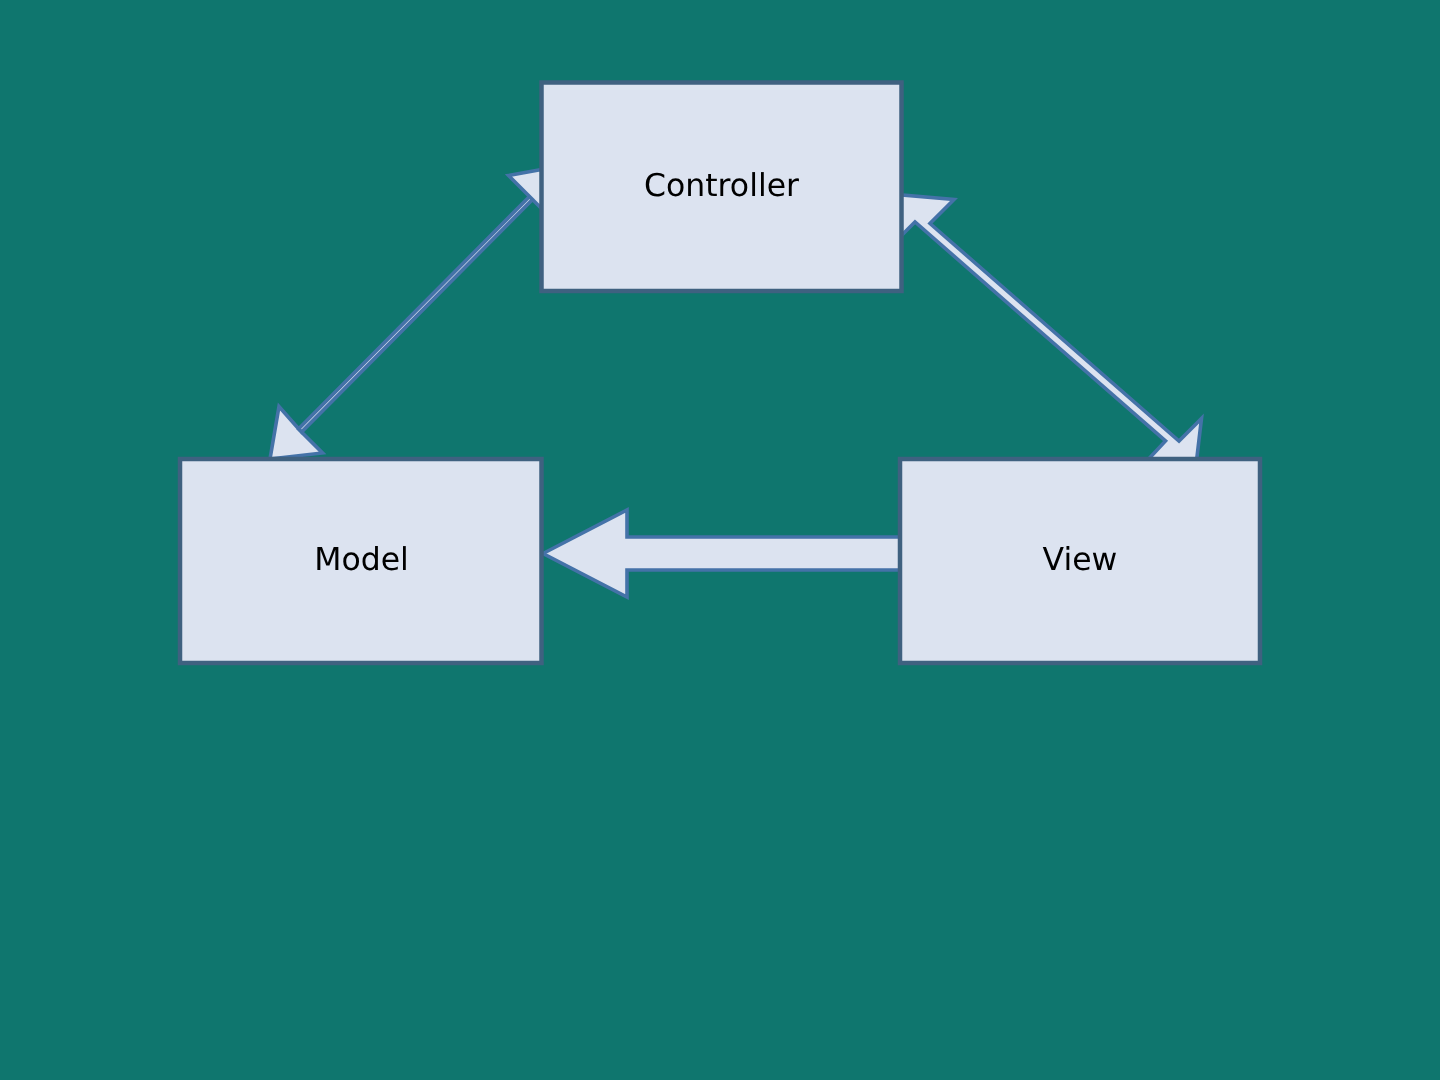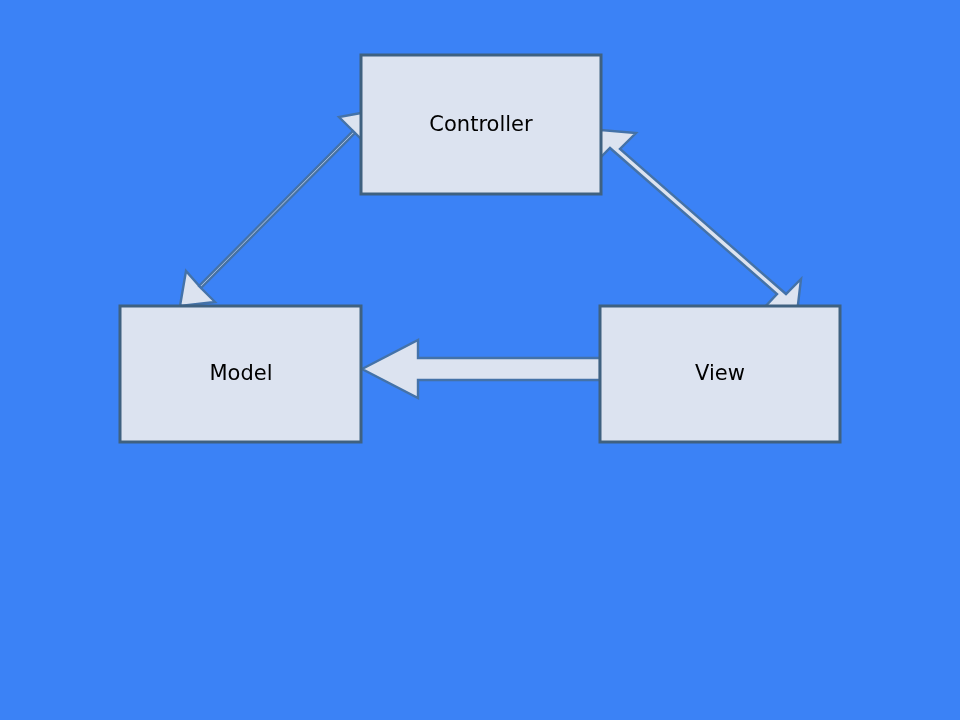--- a/index.html
+++ b/index.html
@@ -11,21 +11,21 @@
   body {
     width: 960px;
     height: 720px;
     overflow: hidden;
     font-family: "DejaVu Sans", "Liberation Sans", sans-serif;
   }
   #diagram-canvas {
     position: relative;
     width: 960px;
     height: 720px;
-    background: #3b82f6;
+    background: #0f766e;
   }
   #diagram-svg {
     position: absolute;
     top: 0;
     left: 0;
     width: 960px;
     height: 720px;
     display: block;
   }
   .node-box {

